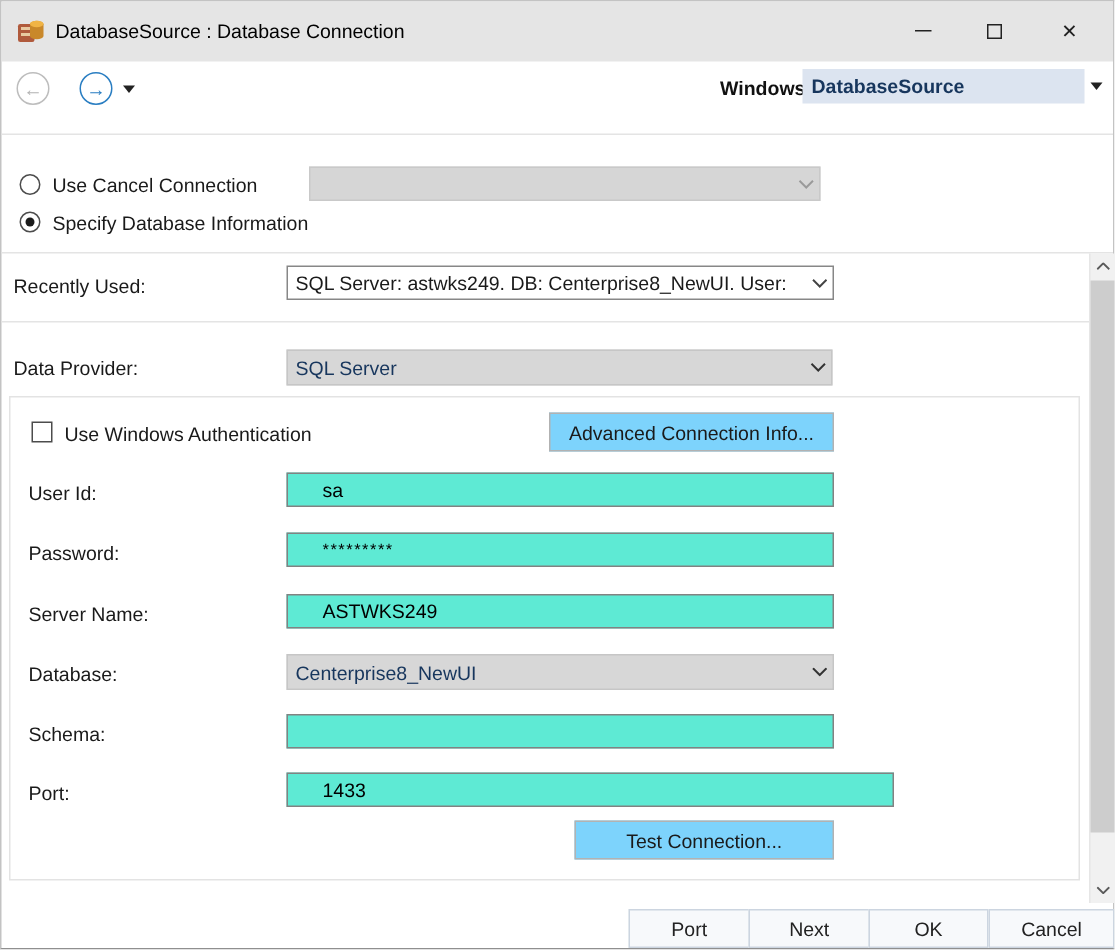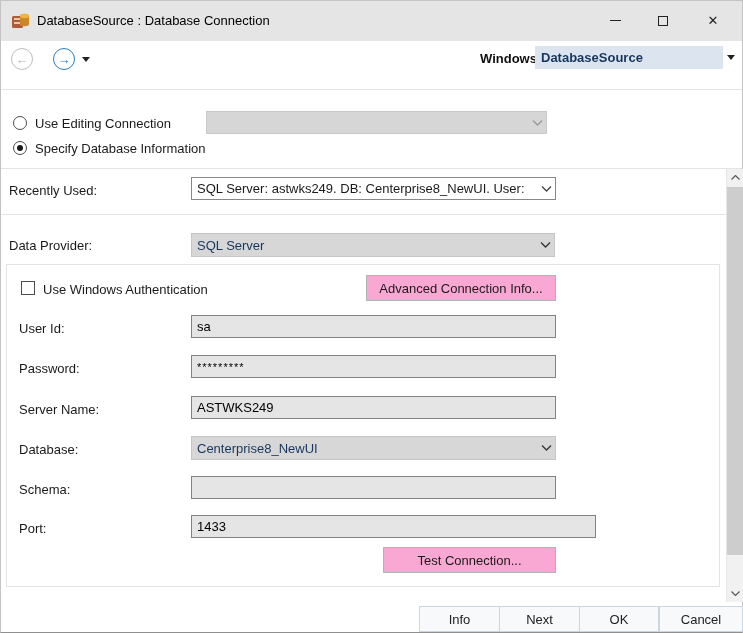--- a/index.html
+++ b/index.html
@@ -45,23 +45,23 @@
   .flabel { position: absolute; font-size: 13px; color: #1a1a1a; white-space: nowrap; }
 
   
   .combo { position: absolute; display: flex; align-items: center; overflow: hidden; }
   .combo .ctext { flex: 1; font-size: 13px; padding-left: 5px; white-space: nowrap; overflow: hidden; }
   .combo .chev { width: 18px; display: flex; align-items: center; justify-content: center; flex: none; }
   .combo-white { background: #fff; border: 1px solid #878787; color: #1a1a1a; }
   .combo-gray { background: #d7d7d7; border: 1px solid #c6c6c6; }
   .combo-gray .ctext { color: #17365d; }
   .combo-disabled { background: #d6d6d6; border: 1px solid #c9c9c9; }
-  .input { position: absolute; border: 1px solid #828282; background: #e5e5e5; font-size: 13px; padding: 0 5px; color: #000; font-family: "Liberation Sans", sans-serif; outline: none; }
-
-  .btn { position: absolute; background: #f9a8d4; border: 1px solid #b2b2b2; font-size: 13px; color: #1a1a1a; font-family: "Liberation Sans", sans-serif; display: flex; align-items: center; justify-content: center; cursor: default; }
+  .input { position: absolute; border: 1px solid #828282; background: #5eead4; font-size: 13px; padding: 0 23px; color: #000; font-family: "Liberation Sans", sans-serif; outline: none; }
+
+  .btn { position: absolute; background: #7dd3fc; border: 1px solid #b2b2b2; font-size: 13px; color: #1a1a1a; font-family: "Liberation Sans", sans-serif; display: flex; align-items: center; justify-content: center; cursor: default; }
 
   .groupbox { position: absolute; left: 5px; top: 263px; width: 714px; height: 323px; border: 1px solid #e3e3e3; }
 
   
   .scrollbar { position: absolute; left: 725px; top: 168px; width: 17px; height: 433px; background: #f1f1f1; border-left: 1px solid #e6e6e6; }
   .sb-arrow { position: absolute; left: 0; width: 17px; height: 17px; display: flex; align-items: center; justify-content: center; }
   .sb-up { top: 0; }
   .sb-down { bottom: 0; }
   .sb-thumb { position: absolute; left: 0; top: 18px; width: 17px; height: 368px; background: #cdcdcd; }
 
@@ -108,21 +108,21 @@
   <div class="editing-combo">
     <span class="editing-fill">DatabaseSource</span>
     <span class="caret-dark">
         <i></i>
       </span>
   </div>
 
   <div class="hline" style="top:88px"></div>
 
   <span class="radio" style="left:12px; top:115px"></span>
-  <span class="flabel" style="left:34px; top:115px">Use Editing Connection</span>
+  <span class="flabel" style="left:34px; top:115px">Use Cancel Connection</span>
   <div class="combo combo-disabled" style="left:205px; top:110px; width:341px; height:23px">
     <span class="ctext"></span>
     <span class="chev">
       <svg width="11" height="6" viewBox="0 0 11 6">
           <path d="M1 0.5 L5.5 5 L10 0.5" fill="none" stroke="#9a9a9a" stroke-width="1.3"></path>
         </svg>
     </span>
   </div>
 
   <span class="radio selected" style="left:12px; top:140px"></span>
@@ -192,18 +192,18 @@
         </svg>
     </div>
     <div class="sb-thumb"></div>
     <div class="sb-arrow sb-down">
       <svg width="9" height="5" viewBox="0 0 9 5">
           <path d="M0.5 0.5 L4.5 4.5 L8.5 0.5" fill="none" stroke="#5a5a5a" stroke-width="1.2"></path>
         </svg>
     </div>
   </div>
 
-  <button class="fbtn" style="left:418px; width:81px">Info</button>
+  <button class="fbtn" style="left:418px; width:81px">Port</button>
   <button class="fbtn" style="left:498px; width:81px">Next</button>
   <button class="fbtn" style="left:578px; width:80px">OK</button>
   <button class="fbtn" style="left:658px; width:84px">Cancel</button>
 
 </div>
 
 </body></html>

